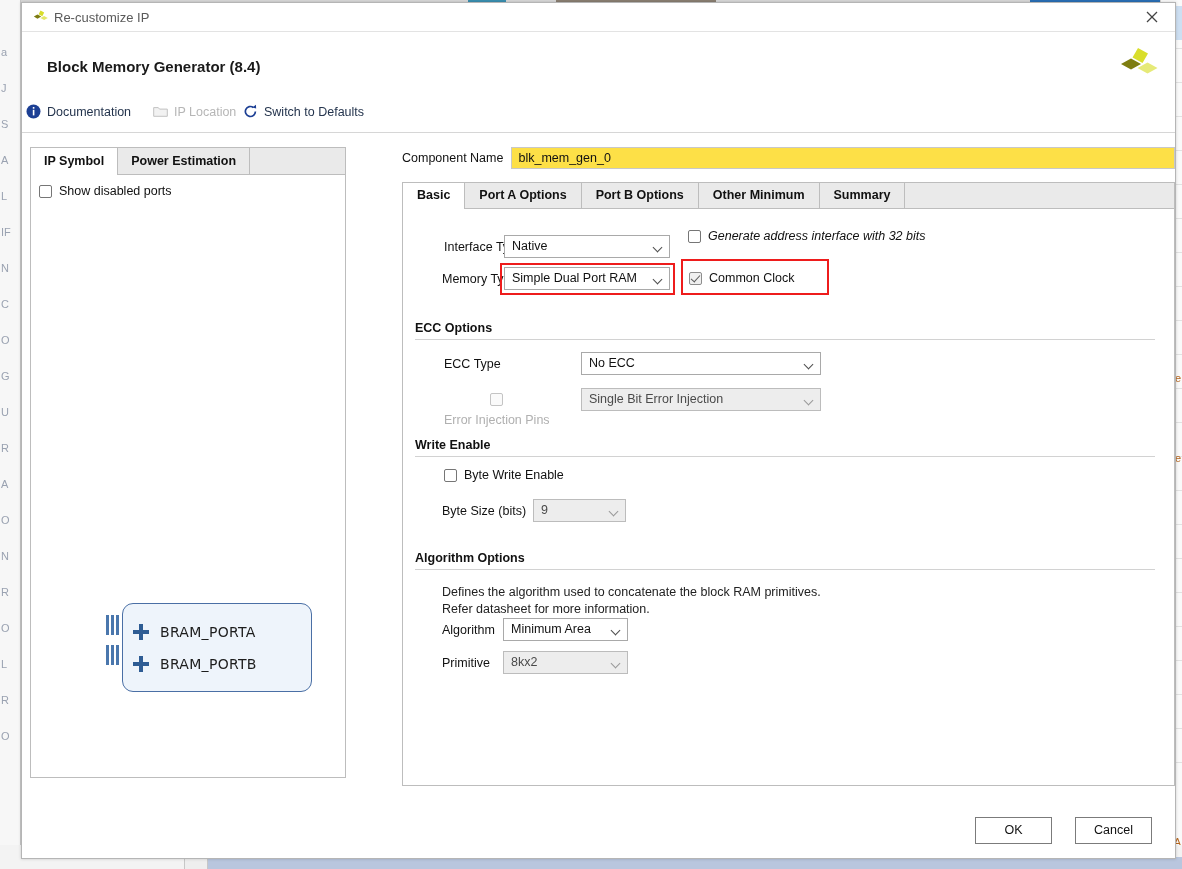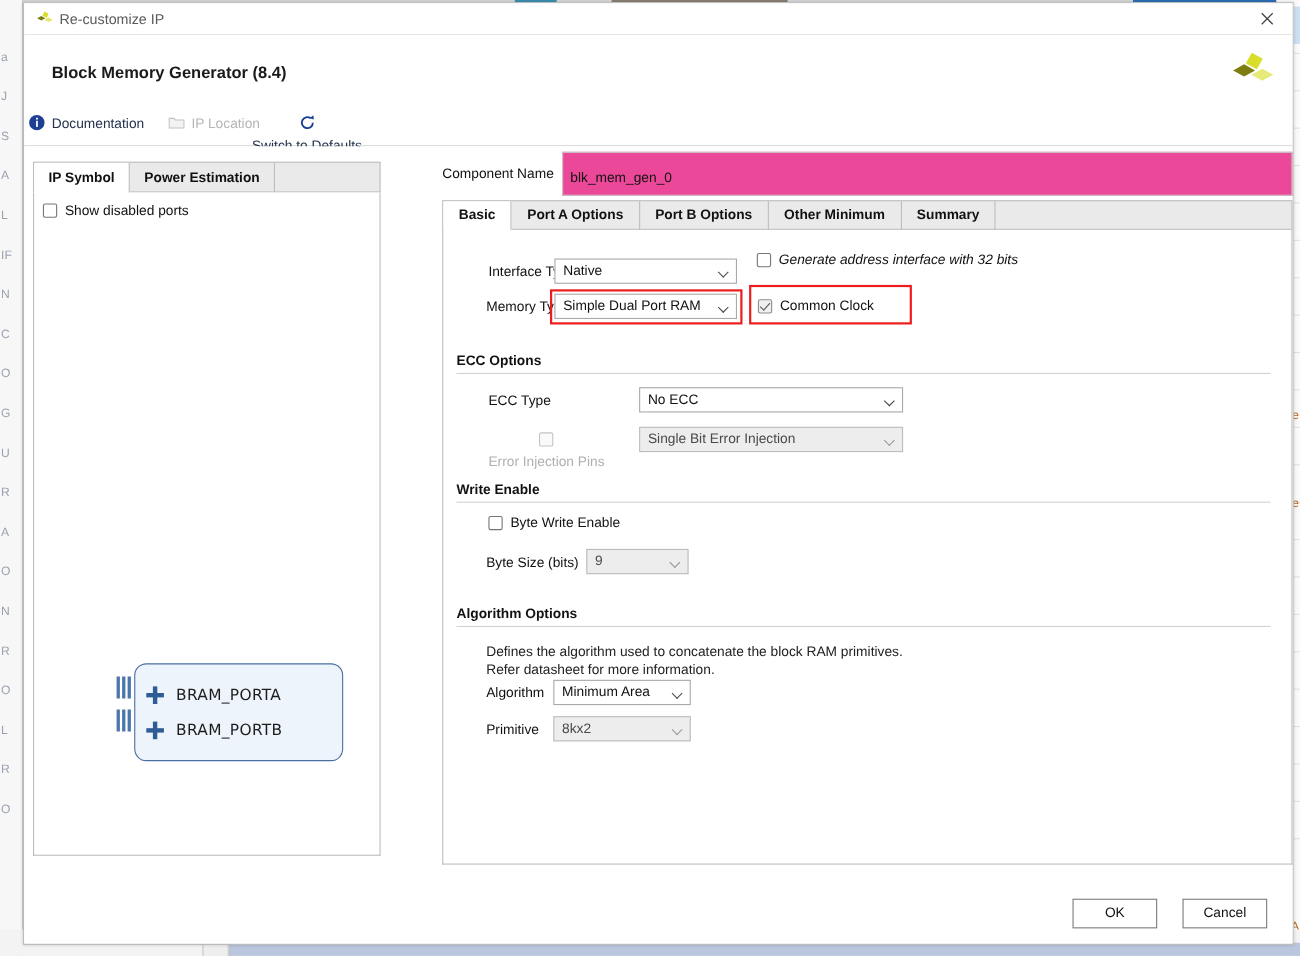--- a/index.html
+++ b/index.html
@@ -164,22 +164,22 @@
   .pinbars { position: absolute; width: 15px; height: 20px; }
   .pinbars i {
     position: absolute; top: 0; width: 2.5px; height: 20px; background: #4a77ad; display: block;
   }
 
   
   .rightpanel { position: absolute; left: 380px; top: 14px; width: 773px; height: 631px; }
   .cname-row { position: relative; height: 22px; display: flex; align-items: center; }
   .cname-lbl { font-size: 12.5px; color: #111; margin-right: 8px; }
   .cname-box {
-    flex: 1; height: 40px; line-height: 20px; background: #ec4899;
-    border: 1px solid #c8c8c8; padding: 12px 6px; font-size: 12.5px; color: #111;
+    flex: 1; height: 22px; line-height: 20px; background: #fde047;
+    border: 1px solid #c8c8c8; padding: 0 6px; font-size: 12.5px; color: #111;
   }
 
   .tabs2 {
     position: relative; margin-top: 13px; height: 27px;
     background: #eaeaea; border: 1px solid #bdbdbd;
   }
   .tabs2 .tab {
     position: relative; float: left; height: 27px; line-height: 25px;
     padding: 0 14px; font-size: 12.5px; font-weight: bold; color: #111;
     border-right: 1px solid #bdbdbd; cursor: pointer;
@@ -339,21 +339,21 @@
 
       <div class="toolbar-item disabled" style="left:131px;">
         <span class="tb-ico">
           <svg width="15" height="15" viewBox="0 0 15 15">
             <path d="M0.7 3.6 h4.6 l1.2 1.5 h7.8 v7.2 h-13.6 z" fill="#f2f2f2" stroke="#c2c2c2" stroke-width="1"></path>
           </svg>
         </span>
         <span>IP Location</span>
       </div>
 
-      <div class="toolbar-item" style="left:207px;flex-direction:column;">
+      <div class="toolbar-item" style="left:221px;">
         <span class="tb-ico">
           <svg width="15" height="15" viewBox="0 0 15 15">
             <path d="M12.4 7.5 a5 5 0 1 1 -2.0 -4.0" fill="none" stroke="#1c3f94" stroke-width="1.7"></path>
             <polygon points="12.9,0.8 13.2,4.6 9.4,3.6" fill="#1c3f94"></polygon>
           </svg>
         </span>
         <span>Switch to Defaults</span>
       </div>
     </div>
 

